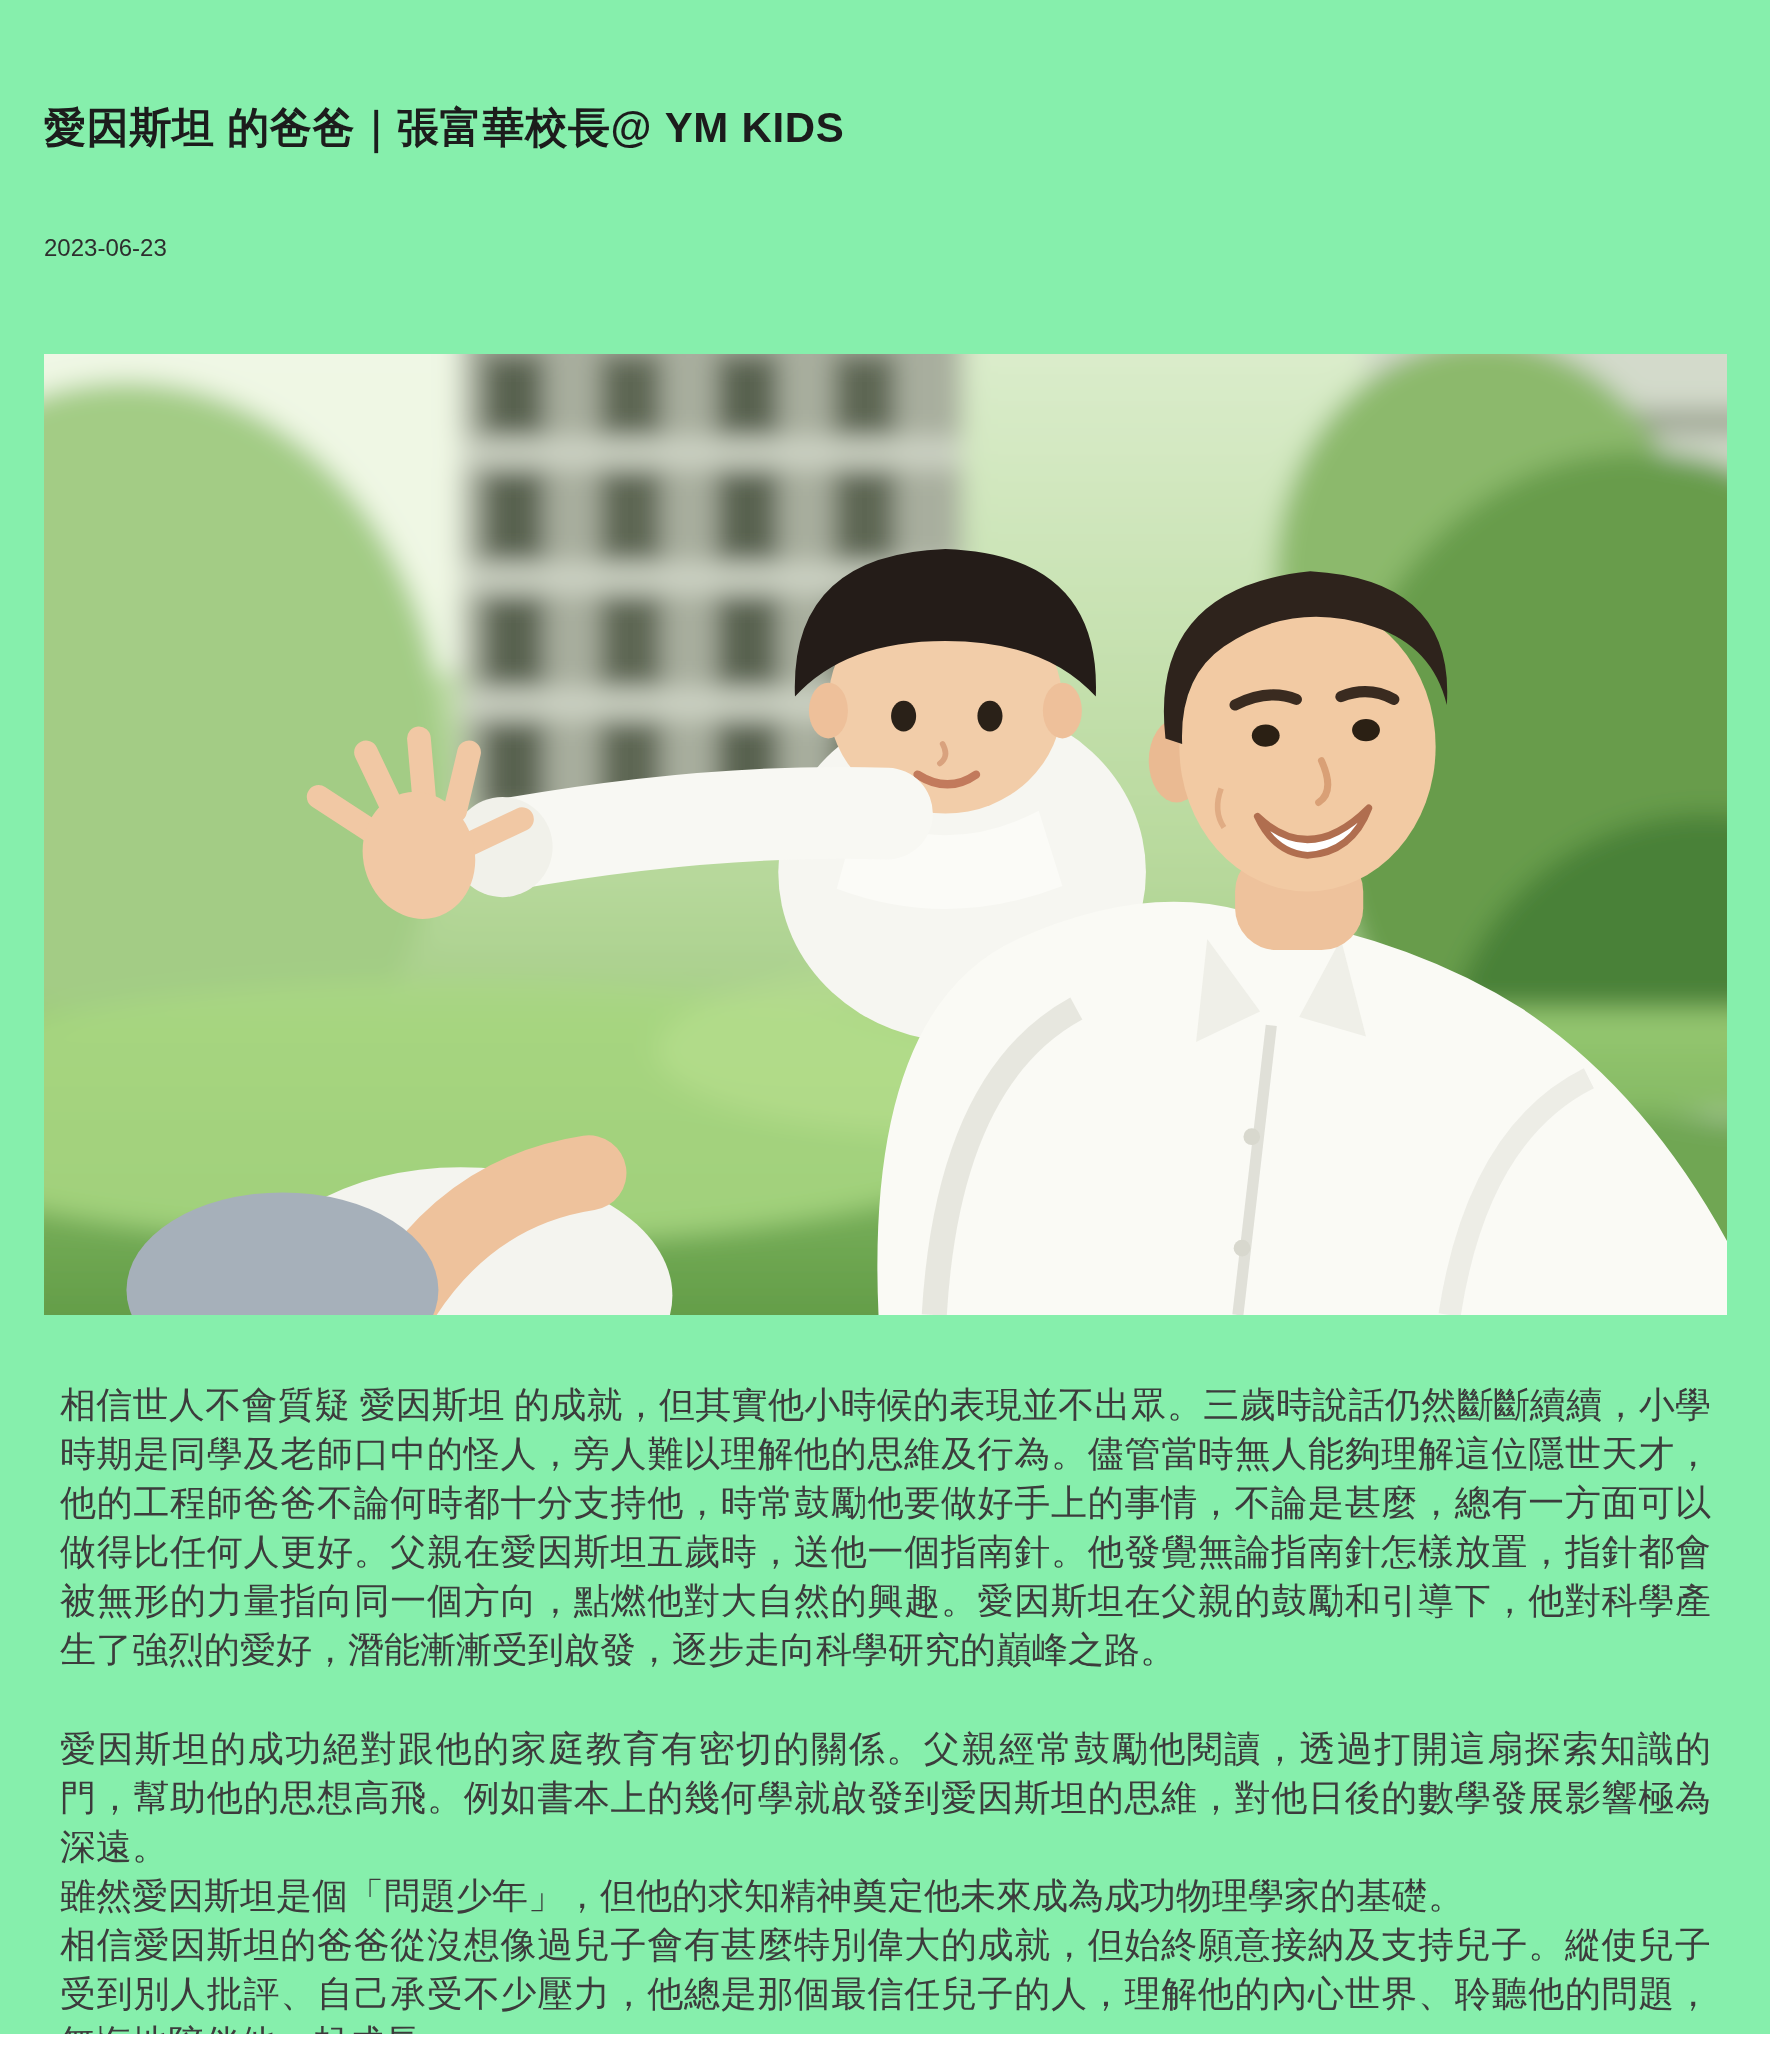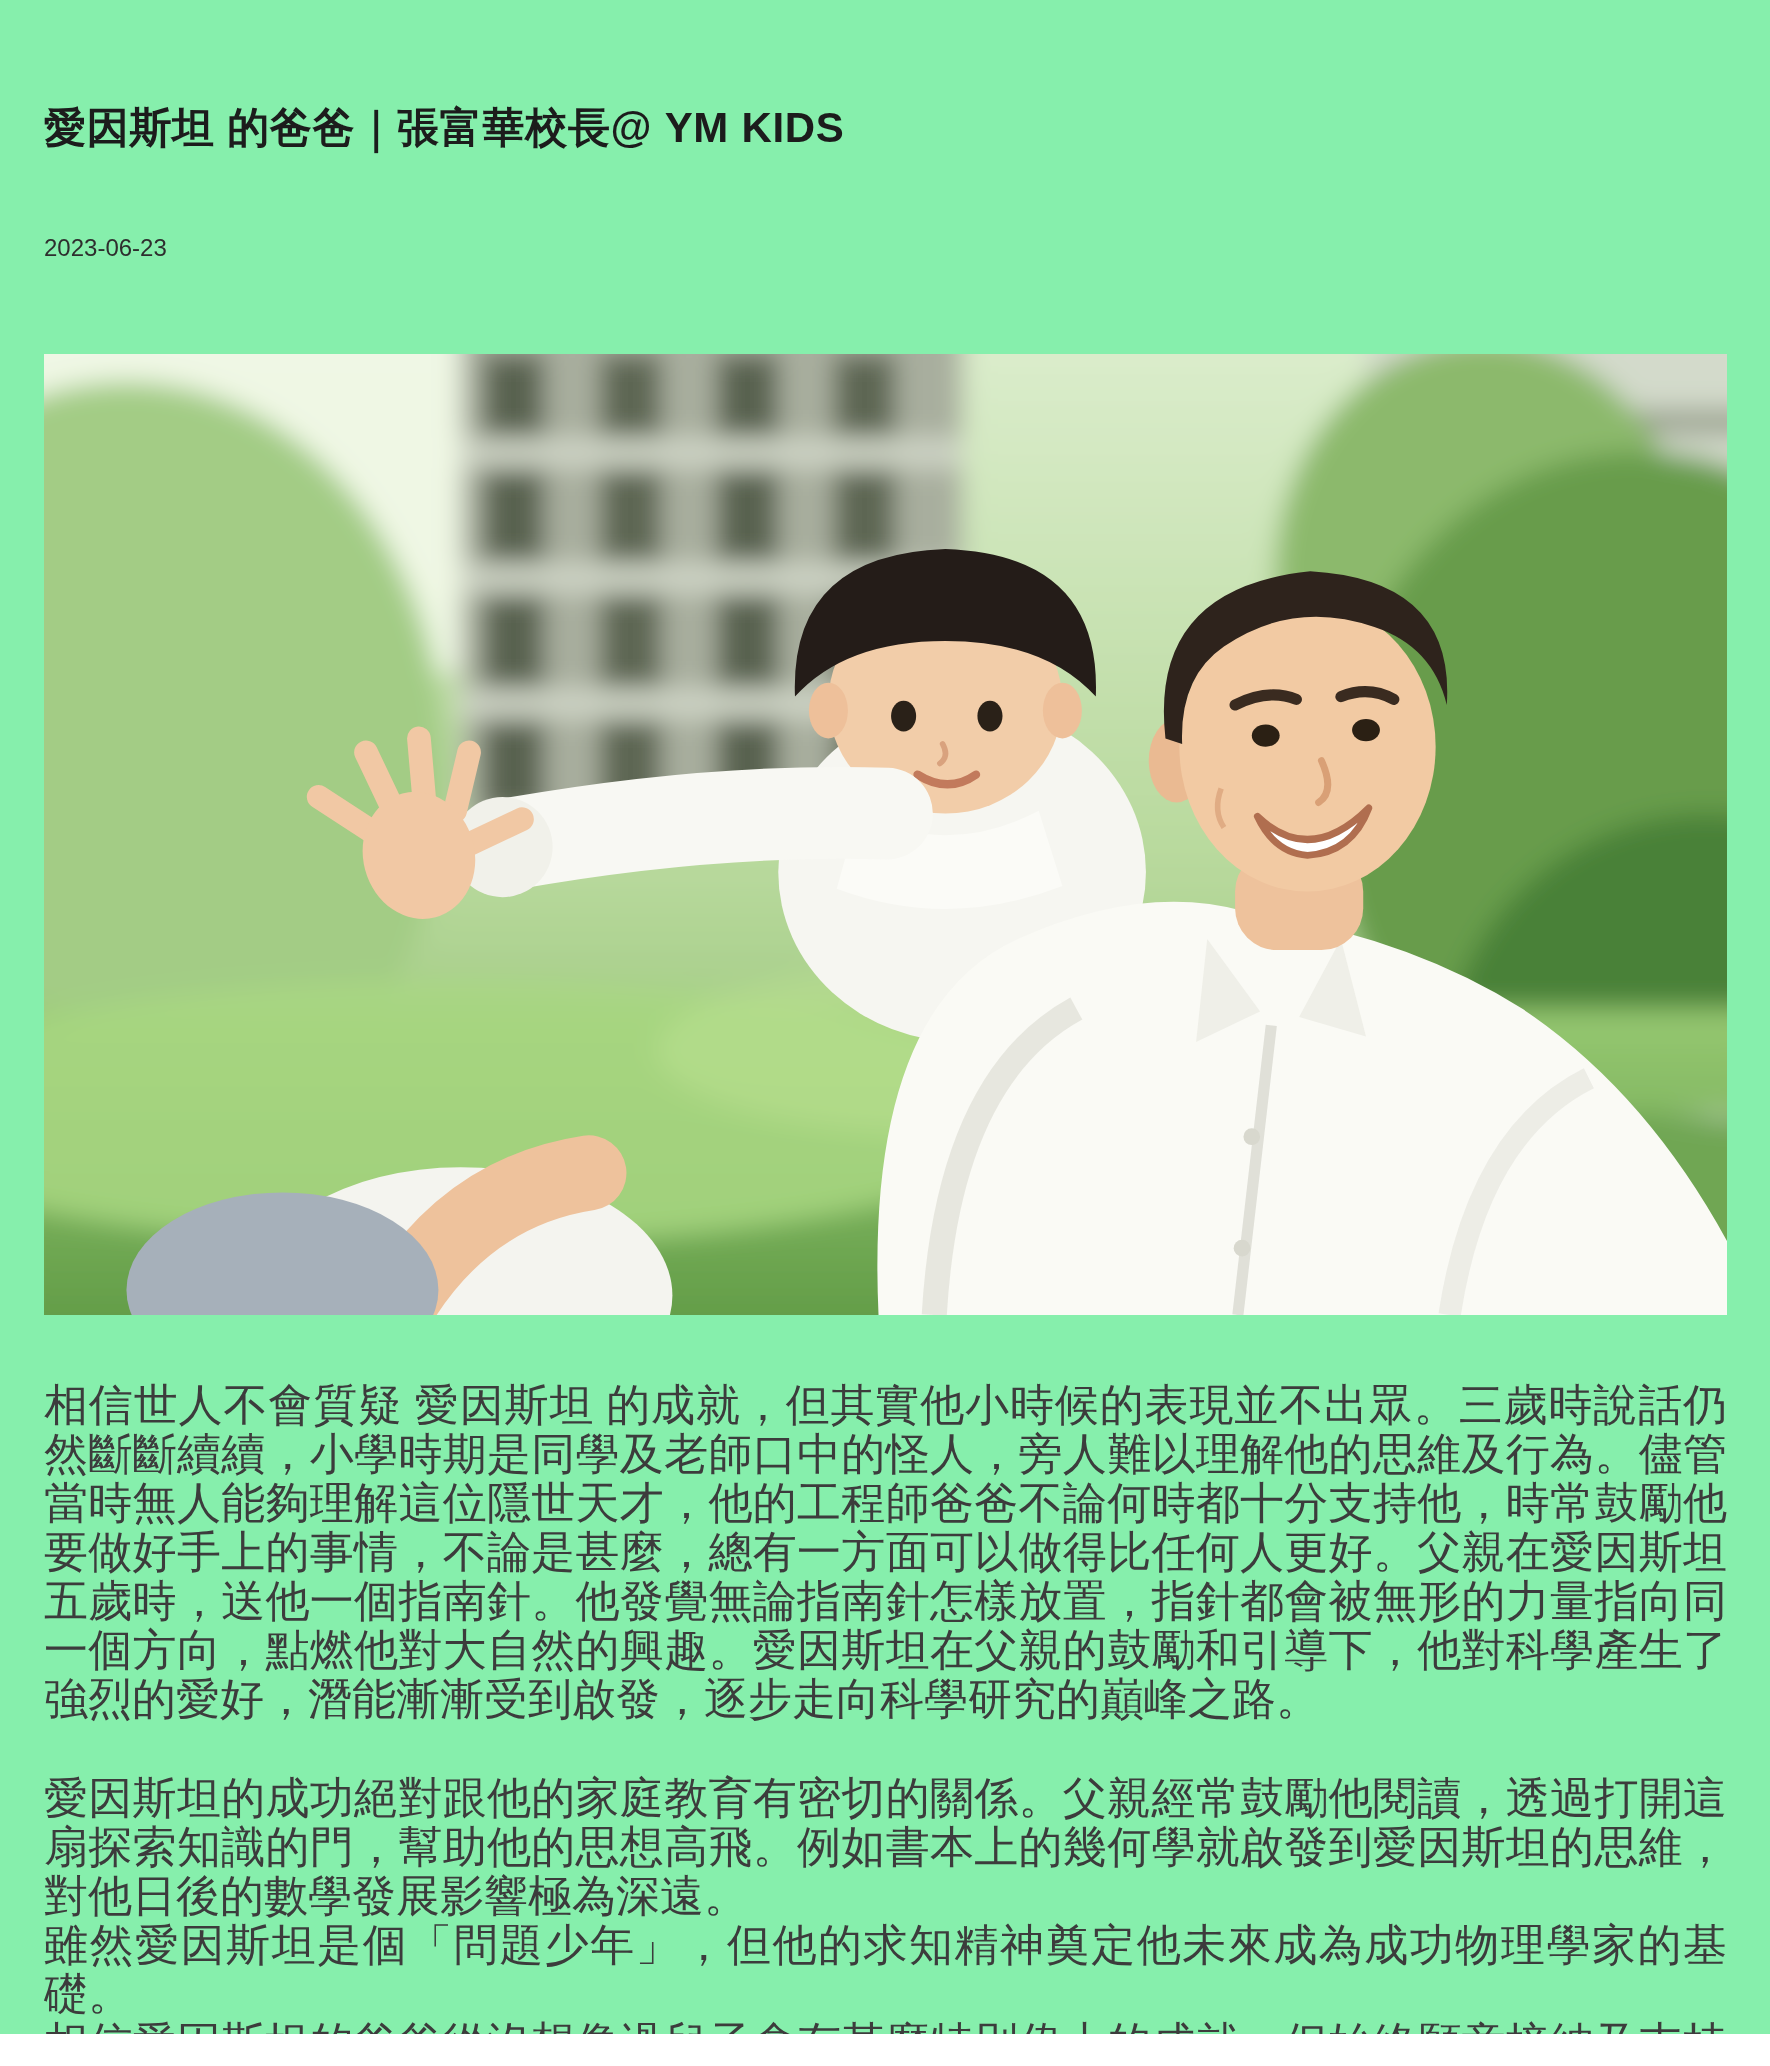--- a/index.html
+++ b/index.html
@@ -31,22 +31,22 @@
   .hero {
     margin: 92px 0 0 0;
     width: 1683px;
     height: 961px;
     overflow: hidden;
     background: #bcd9a2;
   }
   .hero svg { display: block; width: 100%; height: 100%; }
   .body-text { margin-top: 66px; }
   .body-text p {
-    margin: 0;
-    font-size: 44px;
+    margin: 16px;
+    font-size: 36px;
     line-height: 49px;
     color: #3c3c3c;
     white-space: pre-line;
     text-align: justify;
   }
   .body-text p + p { margin-top: 50px; }
 </style>
 </head>
 <body>
 

